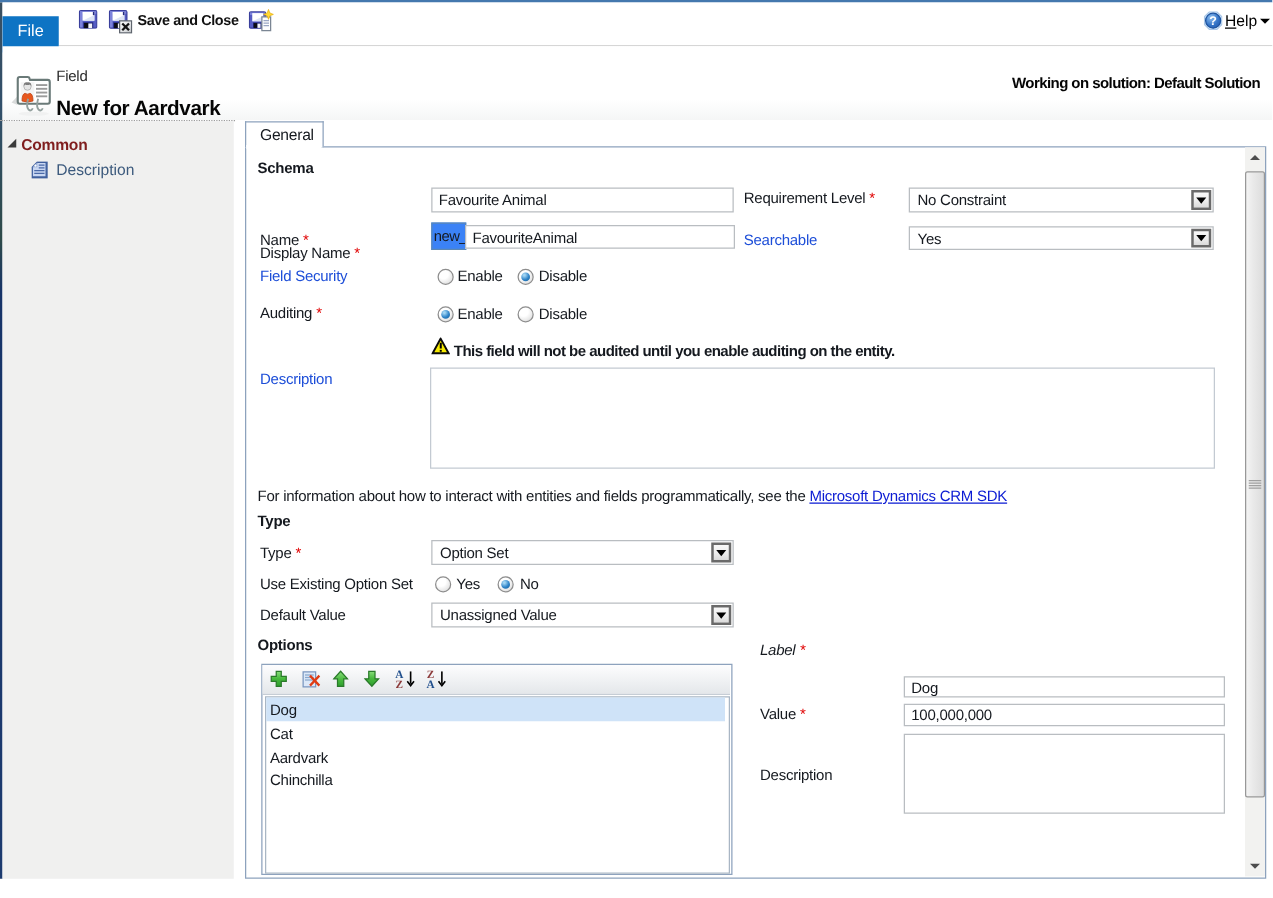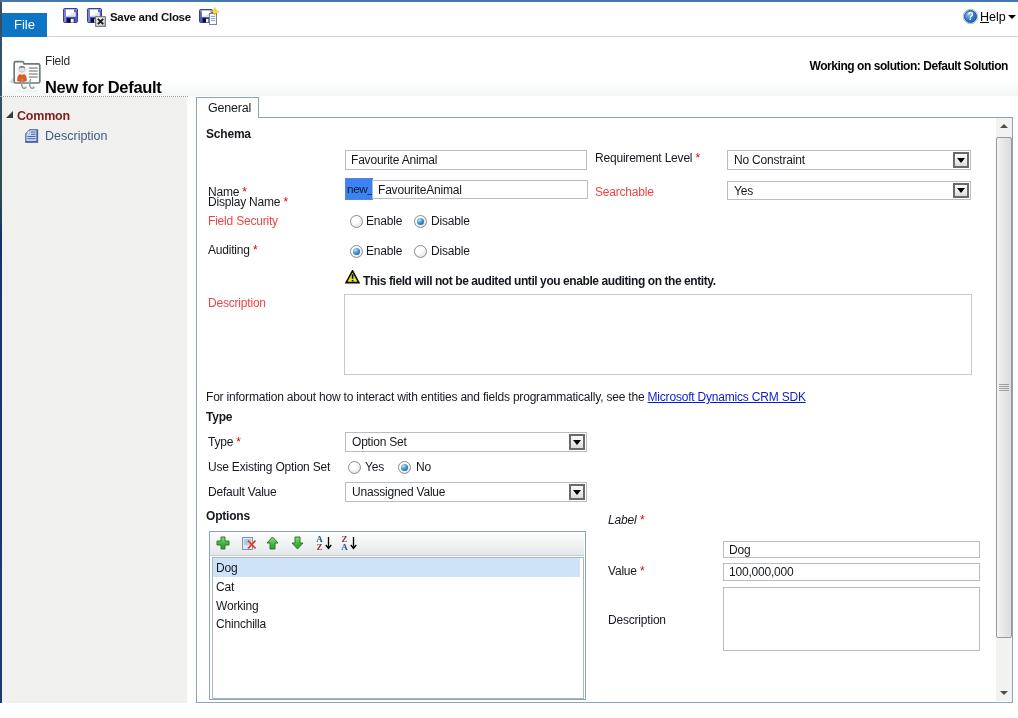--- a/index.html
+++ b/index.html
@@ -1,20 +1,20 @@
 <!DOCTYPE html>
 <html><head>
 <meta charset="utf-8">
 <style>
 html,body{margin:0;padding:0;}
 body{width:1018px;height:718px;position:relative;background:#fff;overflow:hidden;
   font-family:"Liberation Sans",sans-serif;font-size:12px;color:#15191f;}
 .abs{position:absolute;}
 .lbl{position:absolute;font-size:12px;color:#15191f;white-space:nowrap;letter-spacing:-0.2px;}
-.lbl2{position:absolute;font-size:12px;color:#ef4444;white-space:nowrap;letter-spacing:-0.2px;}
+.lbl2{position:absolute;font-size:12px;color:#1d4ed8;white-space:nowrap;letter-spacing:-0.2px;}
 .req{color:#e00000;}
 .inp{position:absolute;background:#fff;border:1px solid #b9bdc1;}
 .inp .tx{position:absolute;left:5px;top:50%;transform:translateY(-50%);font-size:12px;color:#15191f;white-space:nowrap;letter-spacing:-0.2px;}
 .combo{position:absolute;background:#fff;border:1px solid #b9bdc1;}
 .combo .tx{position:absolute;left:6px;top:50%;transform:translateY(-50%);font-size:12px;color:#15191f;white-space:nowrap;letter-spacing:-0.2px;}
 .cbtn{position:absolute;right:1px;top:1px;width:16px;height:16px;box-sizing:border-box;
   border:2px solid #6a6a6a;background:linear-gradient(#f9f9f9,#ededed 55%,#dadada);}
 .cbtn:after{content:"";position:absolute;left:50%;top:50%;margin-left:-4.5px;margin-top:-2.5px;
   border-left:4.5px solid transparent;border-right:4.5px solid transparent;border-top:5px solid #000;}
 .radio{position:absolute;width:11px;height:11px;border-radius:50%;
@@ -112,21 +112,21 @@
  <rect x="21.8" y="7.3" width="9" height="1.5" fill="#9b9b9b"></rect>
  <rect x="21.8" y="10.3" width="9" height="1.5" fill="#9b9b9b"></rect>
  <rect x="21.8" y="13.3" width="9" height="1.5" fill="#9b9b9b"></rect>
  <rect x="21.8" y="16.3" width="9" height="1.5" fill="#9b9b9b"></rect>
  <path d="M15.5 19 Q13.7 25.5 15.8 27.6 Q18 29.5 19.2 26.6" fill="none" stroke="#93a09e" stroke-width="1.5"></path>
  <path d="M23.5 19 Q21.7 25.5 23.8 27.6 Q26 29.5 27.2 26.6" fill="none" stroke="#93a09e" stroke-width="1.5"></path>
  <ellipse cx="20" cy="31" rx="12" ry="1.6" fill="#f0f1f1"></ellipse>
 </svg>
 
 <div class="abs" style="left:45px;top:54px;font-size:12px;color:#2b2b2b;letter-spacing:-0.2px;">Field</div>
-<div class="abs" style="left:45px;top:78px;font-size:16.5px;font-weight:bold;color:#050505;letter-spacing:-0.3px;">New for Default</div>
+<div class="abs" style="left:45px;top:78px;font-size:16.5px;font-weight:bold;color:#050505;letter-spacing:-0.3px;">New for Aardvark</div>
 <div class="abs" style="right:10px;top:59px;font-size:12px;font-weight:bold;color:#050505;letter-spacing:-0.45px;">Working on solution: Default Solution</div>
 
 <div class="abs" style="left:2px;top:97px;width:185px;height:606px;background:#f0f0ef;"></div>
 <svg class="abs" style="left:5px;top:110px;" width="9" height="9" viewBox="0 0 9 9">
  <polygon points="8,1 8,8 1,8" fill="#3b3b3b"></polygon>
 </svg>
 <div class="abs" style="left:17px;top:109px;font-size:12.5px;font-weight:bold;color:#7f1d1d;letter-spacing:-0.2px;">Common</div>
 <svg class="abs" style="left:25px;top:129px;" width="14" height="14" viewBox="0 0 14 14">
  <path d="M4.8 0.8 L12.6 0.8 L12.6 13.2 L0.8 13.2 L0.8 4.8 Z" fill="#c9d7f2" stroke="#3f5f9e" stroke-width="1.1"></path>
  <path d="M12.6 13.2 L0.8 13.2 L0.8 12 L11.4 12 L11.4 0.8 L12.6 0.8 Z" fill="#41619f"></path>
@@ -262,21 +262,21 @@
 </svg>
 <div class="abs" style="left:340px;top:535px;width:9px;font-family:'Liberation Serif',serif;font-weight:bold;font-size:9px;line-height:8px;text-align:center;"><span style="color:#8c3a3a;">Z</span><br><span style="color:#1f4e8c;">A</span></div>
 <svg class="abs" style="left:350px;top:537px;" width="7" height="13" viewBox="0 0 7 13">
  <path d="M3.5 0 L3.5 10 M0.8 8 L3.5 11.5 L6.2 8" fill="none" stroke="#000" stroke-width="1.3"></path>
 </svg>
 
 <div class="abs" style="left:212px;top:557px;width:370px;height:140px;border:1px solid #a9b6c4;background:#fff;"></div>
 <div class="abs" style="left:213px;top:558px;width:367px;height:19px;background:#cfe3f8;"></div>
 <div class="lbl" style="left:216px;top:561px;">Dog</div>
 <div class="lbl" style="left:216px;top:580px;">Cat</div>
-<div class="lbl" style="left:216px;top:599px;">Working</div>
+<div class="lbl" style="left:216px;top:599px;">Aardvark</div>
 <div class="lbl" style="left:216px;top:617px;">Chinchilla</div>
 
 <div class="lbl" style="left:608px;top:513px;font-style:italic;">Label <span class="req">*</span></div>
 <div class="inp" style="left:723px;top:541px;width:255px;height:15px;">
     <span class="tx">Dog</span>
   </div>
 <div class="lbl" style="left:608px;top:564px;">Value <span class="req">*</span></div>
 <div class="inp" style="left:723px;top:563px;width:255px;height:16px;">
     <span class="tx">100,000,000</span>
   </div>

